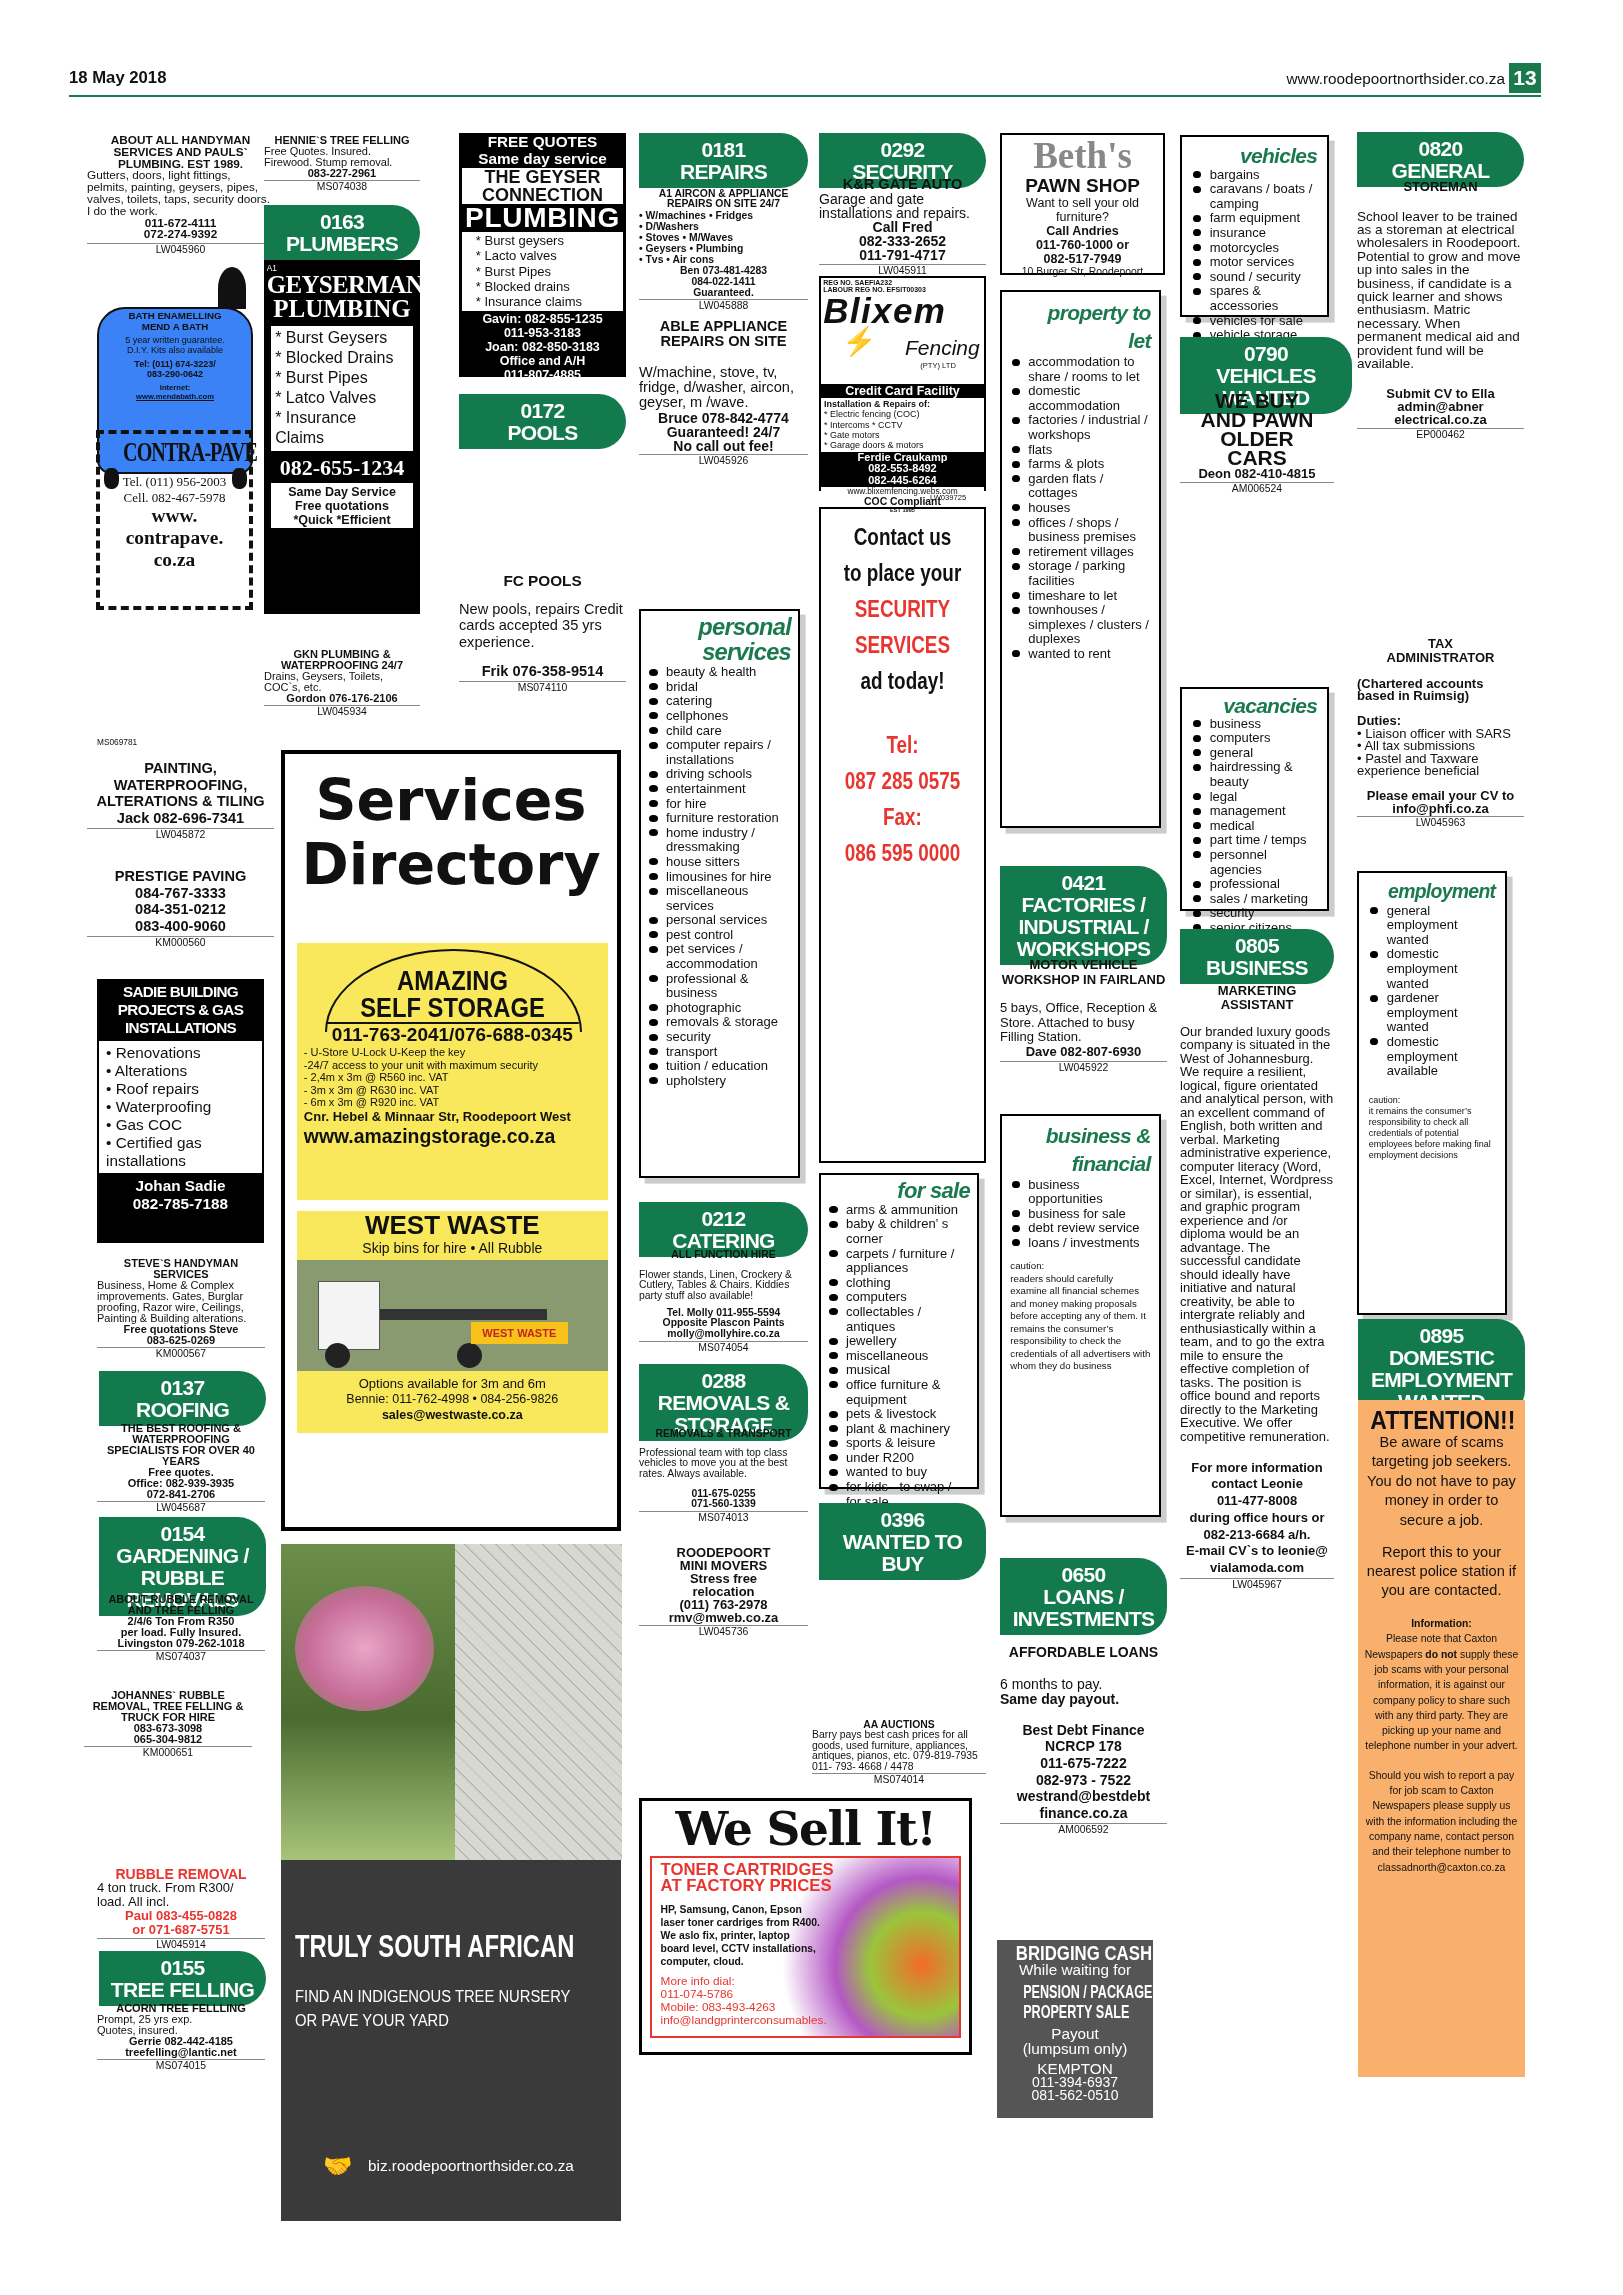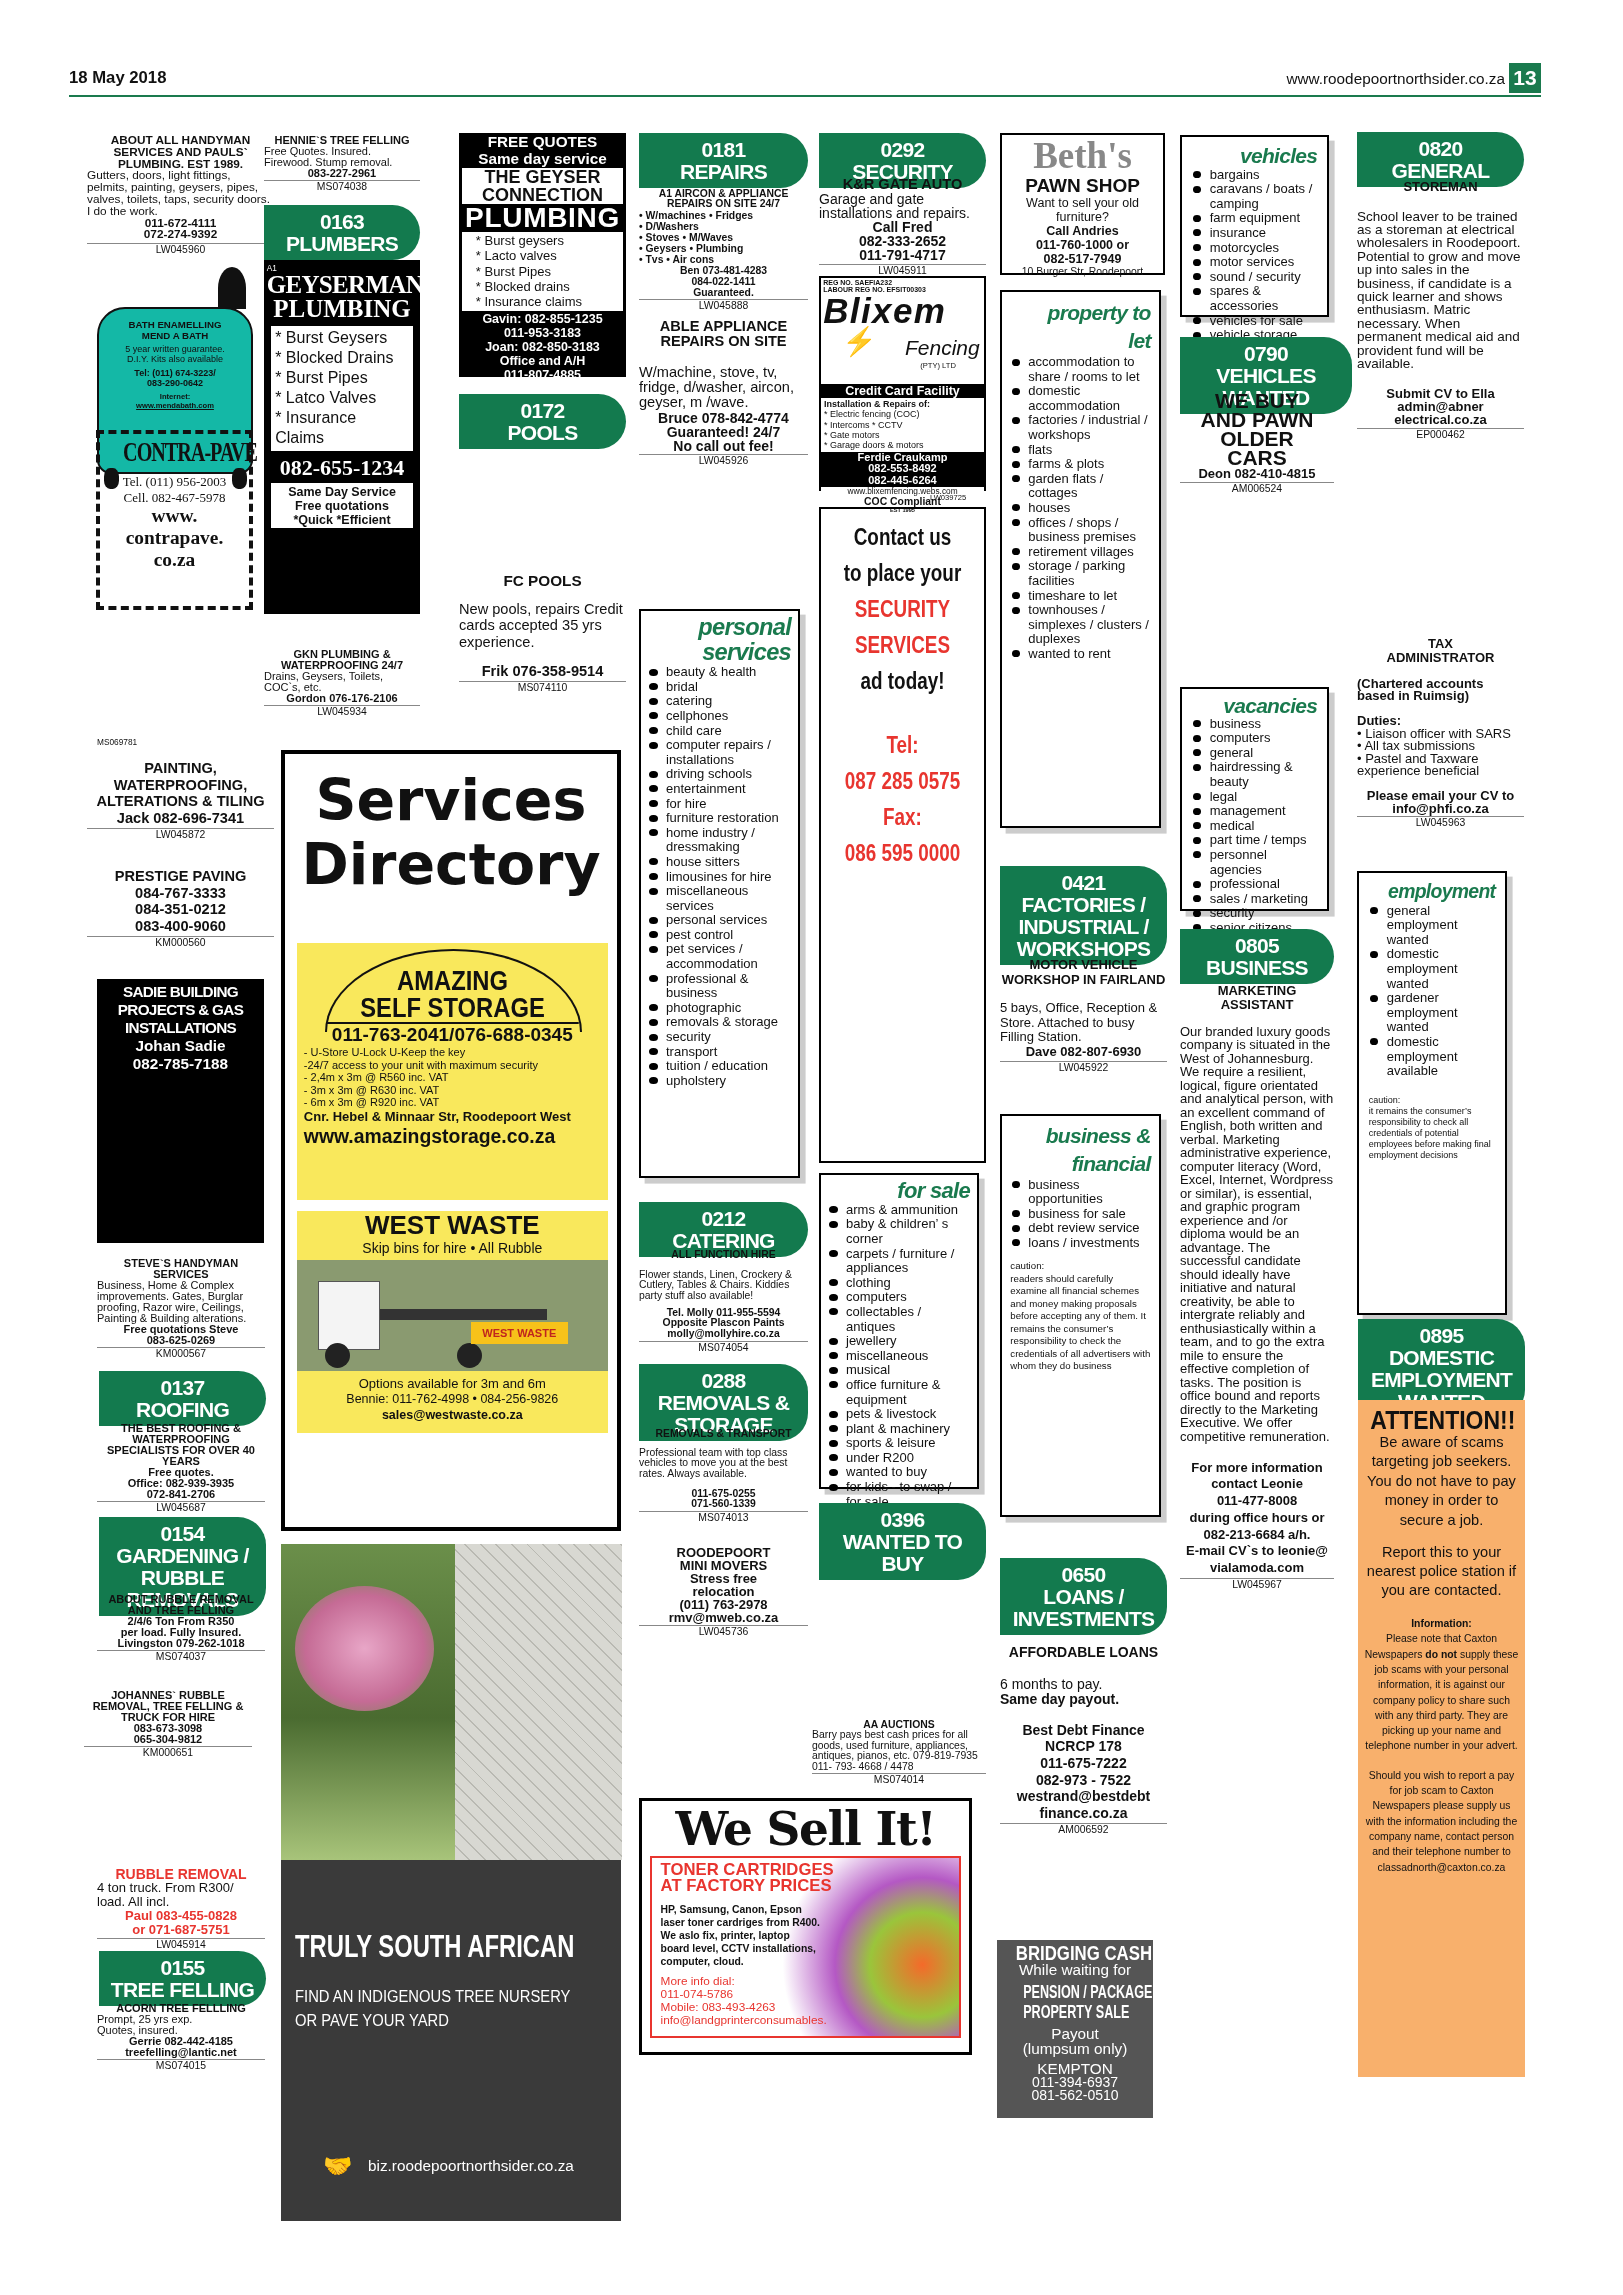--- a/index.html
+++ b/index.html
@@ -35,21 +35,21 @@
 <div class="abs ad" style="left:87px;top:135px;width:187px">
   <div class="c b" style="font-size:11.8px;line-height:11.8px">ABOUT ALL HANDYMAN SERVICES AND PAULS` PLUMBING. EST 1989.</div>
   <div style="font-size:11.8px;line-height:11.8px">Gutters, doors, light fittings, pelmits, painting, geysers, pipes, valves, toilets, taps, security doors. I do the work.</div>
   <div class="c b" style="font-size:11.8px;line-height:11.8px">011-672-4111</div>
   <div class="c b" style="font-size:11.8px;line-height:11.8px">072-274-9392</div>
   <div class="ref">LW045960</div>
 </div>
 
 <div class="abs" style="left:97px;top:267px;width:156px;height:229px">
   <div class="abs" style="left:121px;top:0;width:28px;height:42px;background:#111;border-radius:50% 50% 0 0"></div>
-  <div class="abs" style="left:0;top:40px;width:156px;height:167px;border:2.1px solid #111;border-radius:28px 28px 14px 14px;background:#14b8a6;padding-top:10px">
+  <div class="abs" style="left:0;top:40px;width:156px;height:167px;border:2.1px solid #111;border-radius:28px 28px 14px 14px;background:#3b82f6;padding-top:1px">
     <div class="c b" style="font-size:9.7px;line-height:11px">BATH ENAMELLING</div>
     <div class="c b" style="font-size:9.7px;line-height:11px">MEND A BATH</div>
     <div class="c" style="font-size:9px;margin-top:2.8px">5 year written guarantee.</div>
     <div class="c" style="font-size:9px">D.I.Y. Kits also available</div>
     <div class="c b" style="font-size:9px;margin-top:4.2px">Tel: (011) 674-3223/</div>
     <div class="c b" style="font-size:9px">083-290-0642</div>
     <div class="c b" style="font-size:7.6px;margin-top:4.2px">Internet:</div>
     <div class="c b" style="font-size:7.6px;text-decoration:underline">www.mendabath.com</div>
   </div>
   <div class="abs" style="left:7px;top:201px;width:15.3px;height:21px;background:#111;border-radius:40%"></div>
@@ -75,20 +75,28 @@
 <div class="abs" style="left:87px;top:868px;width:187px">
   <div class="c b" style="font-size:14.6px;line-height:16.7px">PRESTIGE PAVING</div>
   <div class="c b" style="font-size:14.6px;line-height:16.7px">084-767-3333</div>
   <div class="c b" style="font-size:14.6px;line-height:16.7px">084-351-0212</div>
   <div class="c b" style="font-size:14.6px;line-height:16.7px">083-400-9060</div>
   <div class="ref">KM000560</div>
 </div>
 
 <div class="abs blk" style="left:97px;top:979px;width:167px;height:264px;padding-top:4.2px">
   <div class="c b" style="font-size:15.3px;line-height:18px;padding:0 5.6px;letter-spacing:-0.7px">SADIE BUILDING PROJECTS &amp; GAS INSTALLATIONS</div>
+  <div style="background:#fff;color:#111;margin:4.2px 2.1px;padding:2.8px 7px">
+    <div style="font-size:15.3px;line-height:18px">• <span>Renovations</span></div>
+    <div style="font-size:15.3px;line-height:18px">• <span>Alterations</span></div>
+    <div style="font-size:15.3px;line-height:18px">• <span>Roof repairs</span></div>
+    <div style="font-size:15.3px;line-height:18px">• <span>Waterproofing</span></div>
+    <div style="font-size:15.3px;line-height:18px">• <span>Gas COC</span></div>
+    <div style="font-size:15.3px;line-height:18px">• <span>Certified gas installations</span></div>
+  </div>
   <div class="c b" style="font-size:15.3px;line-height:18px">Johan Sadie</div>
   <div class="c b" style="font-size:15.3px;line-height:18px">082-785-7188</div>
 </div>
 
 <div class="abs ad" style="left:97px;top:1258px;width:168px">
   <div class="c b" style="font-size:11px;line-height:11px">STEVE`S HANDYMAN SERVICES</div>
   <div style="font-size:11px;line-height:11px">Business, Home &amp; Complex improvements. Gates, Burglar proofing, Razor wire, Ceilings, Painting &amp; Building alterations.</div>
   <div class="c b" style="font-size:11px;line-height:11px">Free quotations Steve</div>
   <div class="c b" style="font-size:11px;line-height:11px">083-625-0269</div>
   <div class="ref">KM000567</div>

